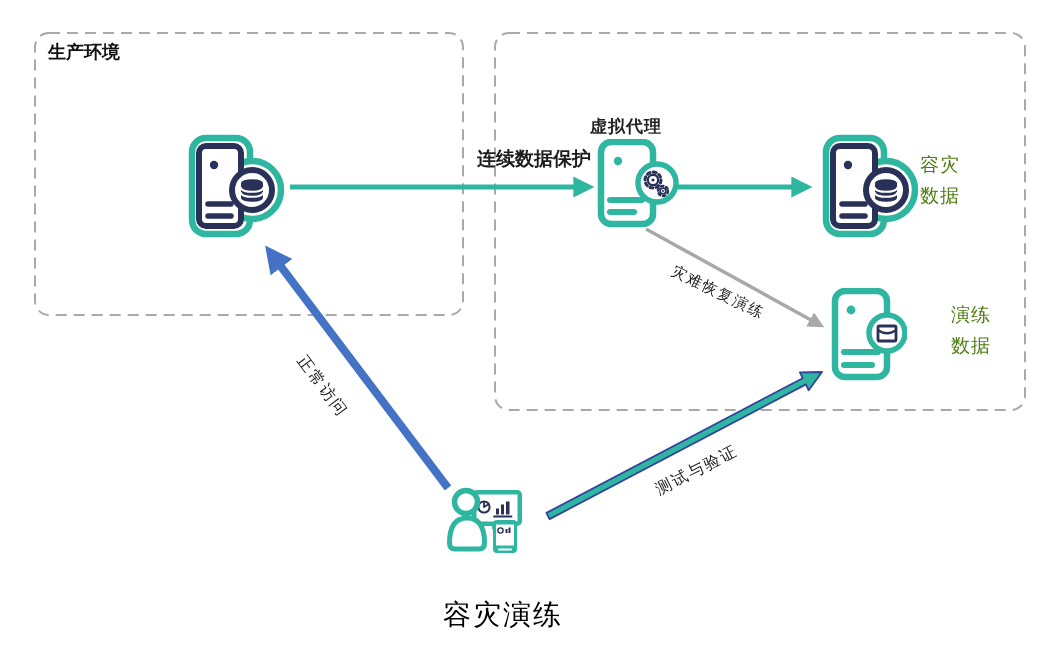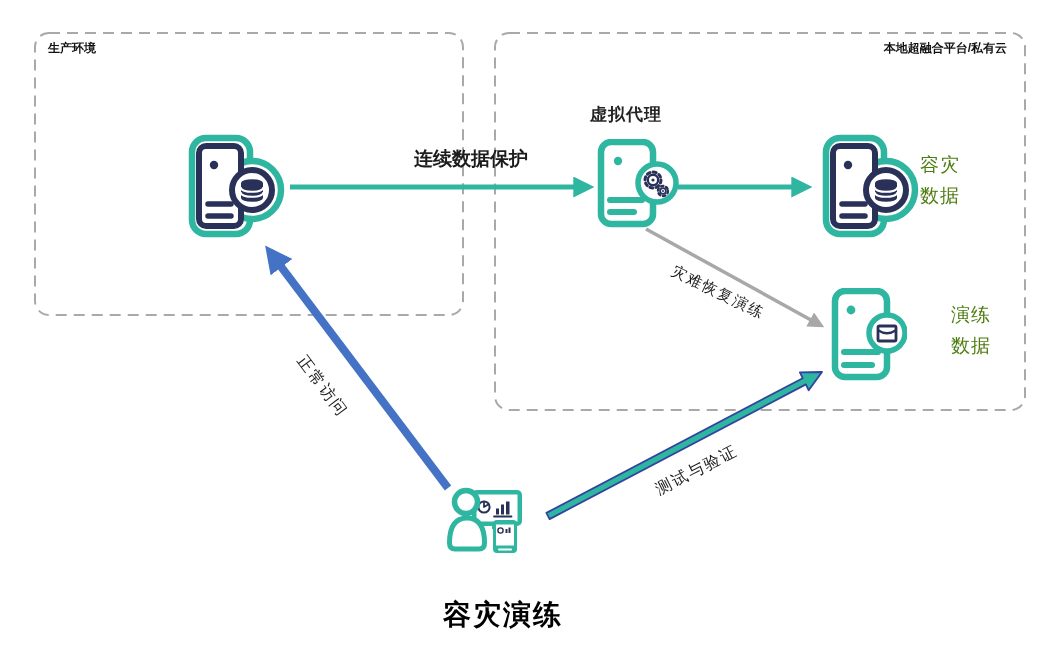--- a/index.html
+++ b/index.html
@@ -3,27 +3,27 @@
 <meta charset="utf-8">
 <style>
   html,body{margin:0;padding:0;background:#fff;}
   .canvas{
     position:relative;width:1040px;height:652px;background:#ffffff;
     font-family:"Liberation Sans","DejaVu Sans",sans-serif;overflow:hidden;
   }
   .overlay{position:absolute;left:0;top:0;width:1040px;height:652px;}
   .dashedbox{fill:none;stroke:#a9a9a9;stroke-width:2;stroke-dasharray:11 7;}
   .abs{position:absolute;}
-  .box-label{font-size:12px;font-weight:bold;color:#111;}
+  .box-label{font-size:18px;font-weight:bold;color:#111;}
   .node-label{font-size:19px;color:#4d7c0f;line-height:31px;white-space:pre-line;letter-spacing:1px;}
-  .agent-label{font-size:17px;font-weight:600;color:#222;letter-spacing:1px;}
+  .agent-label{font-size:17px;font-weight:600;color:#222;letter-spacing:1px;margin-top:12px;}
   .arrow-label{color:#1c1c1c;}
-  .cdp-label{font-size:19px;font-weight:bold;text-align:center;}
+  .cdp-label{font-size:19px;font-weight:bold;text-align:right;}
   .rot-label{font-size:16px;letter-spacing:2px;text-align:center;}
-  .title-label{font-size:28px;font-weight:bold;color:#000;text-align:center;letter-spacing:2px;}
+  .title-label{font-size:28px;font-weight:normal;color:#000;text-align:center;letter-spacing:2px;}
   svg{display:block;}
 </style>
 </head>
 <body>
 
 <div class="canvas">
 
   <svg class="overlay" viewBox="0 0 1040 652">
     <defs>
       <marker id="mTeal" viewBox="0 0 10 10" refX="7" refY="5" markerWidth="4.2" markerHeight="4.2" orient="auto">
@@ -41,21 +41,20 @@
     <rect class="dashedbox" x="495" y="33" width="530" height="377" rx="14"></rect>
 
     <line x1="290" y1="187" x2="588" y2="187" stroke="#2eb6a1" stroke-width="5" marker-end="url(#mTeal)"></line>
     <line x1="678" y1="187" x2="806" y2="187" stroke="#2eb6a1" stroke-width="5" marker-end="url(#mTeal)"></line>
     <line x1="646" y1="229" x2="820" y2="325" stroke="#a8a8a8" stroke-width="3.5" marker-end="url(#mGray)"></line>
     <line x1="448" y1="488" x2="270" y2="252" stroke="#4472c4" stroke-width="8" marker-end="url(#mBlue)"></line>
     <polygon points="546.4,512.9 802.7,378.2 799.9,372.3 822,372 808.7,390.3 805.9,384.4 549.6,519.1" fill="#2eb6a1" stroke="#33439e" stroke-width="1.8" stroke-linejoin="round"></polygon>
   </svg>
 
   <div class="abs box-label" style="left:48px;top:40px;">生产环境</div>
-  <div class="abs box-label" style="left:700px;top:40px;width:307px;text-align:right;">本地超融合平台/私有云</div>
 
   <svg class="abs" style="left:186px;top:134px;" width="100" height="104" viewBox="0 0 100 104">
     <g stroke-linecap="round" stroke-linejoin="round" fill="none">
       <rect x="6" y="4" width="58" height="96" rx="14" stroke="#2eb6a1" stroke-width="6.5" fill="#fff"></rect>
       <circle cx="66" cy="56" r="29" stroke="#2eb6a1" stroke-width="6.5" fill="#fff"></circle>
       <rect x="13" y="12" width="42" height="80" rx="7" stroke="#2a3158" stroke-width="6" fill="#fff"></rect>
       <circle cx="28" cy="31" r="4.2" fill="#2a3158" stroke="none"></circle>
       <line x1="22" y1="70" x2="45" y2="70" stroke="#2a3158" stroke-width="5.5"></line>
       <line x1="22" y1="82" x2="45" y2="82" stroke="#2a3158" stroke-width="5.5"></line>
       <circle cx="66" cy="56" r="20" stroke="#2a3158" stroke-width="6" fill="#fff"></circle>

